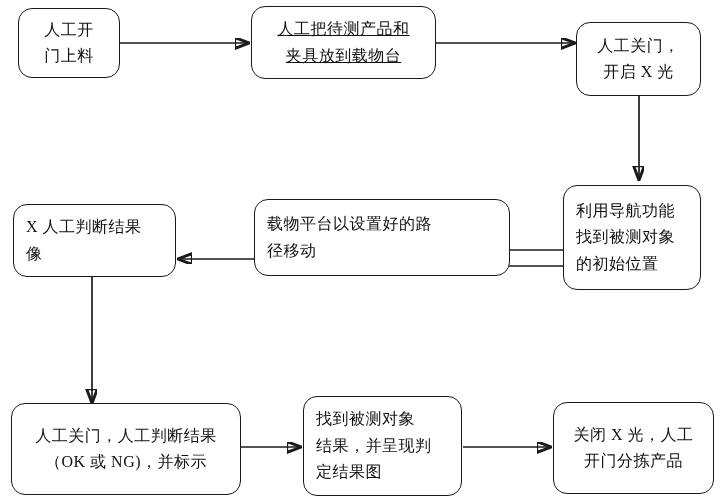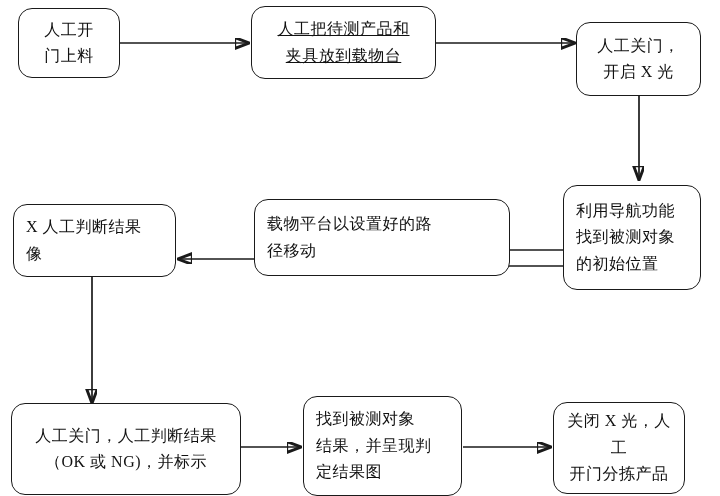--- a/index.html
+++ b/index.html
@@ -121,18 +121,18 @@
     <span class="txt">人工关门，人工判断结果
 （OK 或 NG)，并标示</span>
   </div>
 
   <div class="node pad-l" style="left:303px; top:396px; width:159px; height:100px;">
     <span class="txt">找到被测对象
 结果，并呈现判
 定结果图</span>
   </div>
 
-  <div class="node" style="left:553px; top:402px; width:132px; height:92px;">
+  <div class="node" style="left:553px; top:402px; width:161px; height:92px;">
     <span class="txt">关闭 X 光，人工
 开门分拣产品</span>
   </div>
 
 </div>
 
 </body></html>

